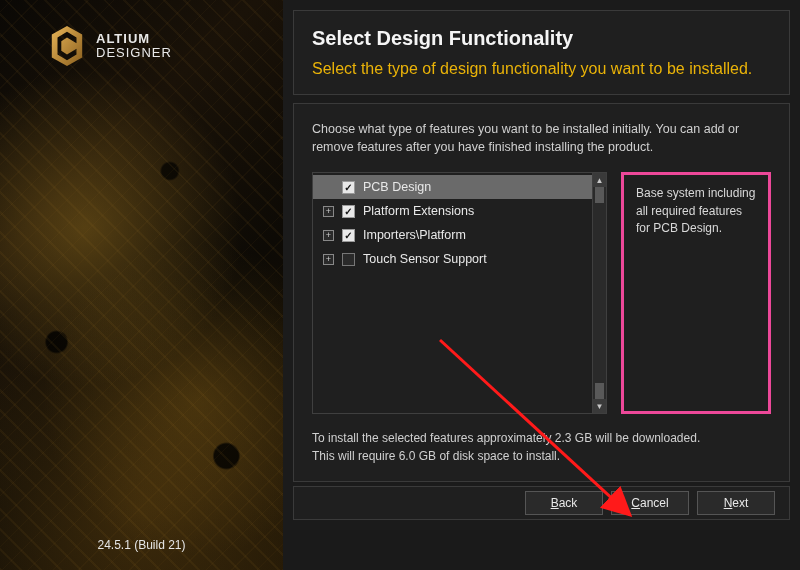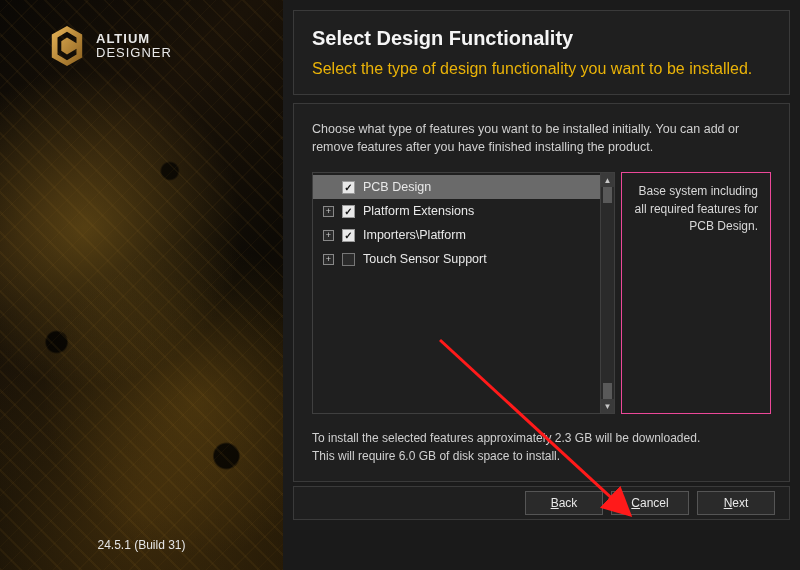--- a/index.html
+++ b/index.html
@@ -62,21 +62,21 @@
 .header-panel { margin-bottom: 8px; }
 .header-panel h1 {
   font-size: 20px; font-weight: 700; color: #f5f5f5;
   margin-bottom: 10px;
 }
 .header-panel .sub { font-size: 16px; color: #eab308; }
 
 .body-panel { flex: 1; display: flex; flex-direction: column; margin-bottom: 4px; }
 .instruction { font-size: 12.5px; color: #d0d0d0; margin-bottom: 16px; line-height: 1.45; }
 
-.feature-row { display: flex; gap: 6px; flex: 1; min-height: 0; text-align: right; }
+.feature-row { display: flex; gap: 14px; flex: 1; min-height: 0; }
 .feature-list-wrap {
   flex: 1; border: 1px solid #3f3f3f;
   position: relative; display: flex;
 }
 .feature-list {
   flex: 1; padding: 2px 0;
   overflow-y: auto;
 }
 .scrollbar-fake {
   width: 14px; background: #2a2a2a;
@@ -115,21 +115,21 @@
   width: 13px; height: 13px;
   border: 1px solid #999; background: #e8e8e8;
   display: flex; align-items: center; justify-content: center;
 }
 .checkbox.checked::after {
   content: "✓"; font-size: 10px; color: #111; font-weight: bold;
 }
 .checkbox.unchecked { background: #2a2a2a; border-color: #777; }
 
 .desc-box {
-  width: 150px; border: 1px solid #ec4899;
+  width: 150px; border: 3px solid #ec4899;
   padding: 10px 12px; font-size: 12px; color: #d8d8d8;
   line-height: 1.45;
 }
 
 .footnote { font-size: 12px; color: #d0d0d0; margin-top: 16px; line-height: 1.45; }
 
 .footer-panel {
   display: flex; justify-content: flex-end; gap: 8px;
   padding: 4px 14px;
 }
@@ -165,21 +165,21 @@
         </defs>
         <path d="M20 2 L36 11 L36 35 L20 44 L4 35 L4 11 Z
                  M20 8 L10 14 L10 32 L20 38 L30 32 L30 26 L20 32 L14 28 L14 18 L20 14 L30 20 L30 14 Z" fill="url(#g1)" fill-rule="evenodd"></path>
       </svg>
     </span>
     <div class="logo-text">
       <div class="bold">ALTIUM</div>
       <div>DESIGNER</div>
     </div>
   </div>
-  <div class="version">24.5.1 (Build 31)</div>
+  <div class="version">24.5.1 (Build 21)</div>
 </div>
 
 <div class="main">
 
   <div class="panel header-panel">
     <h1>Select Design Functionality</h1>
     <div class="sub">Select the type of design functionality you want to be installed.</div>
   </div>
 
   <div class="panel body-panel">

